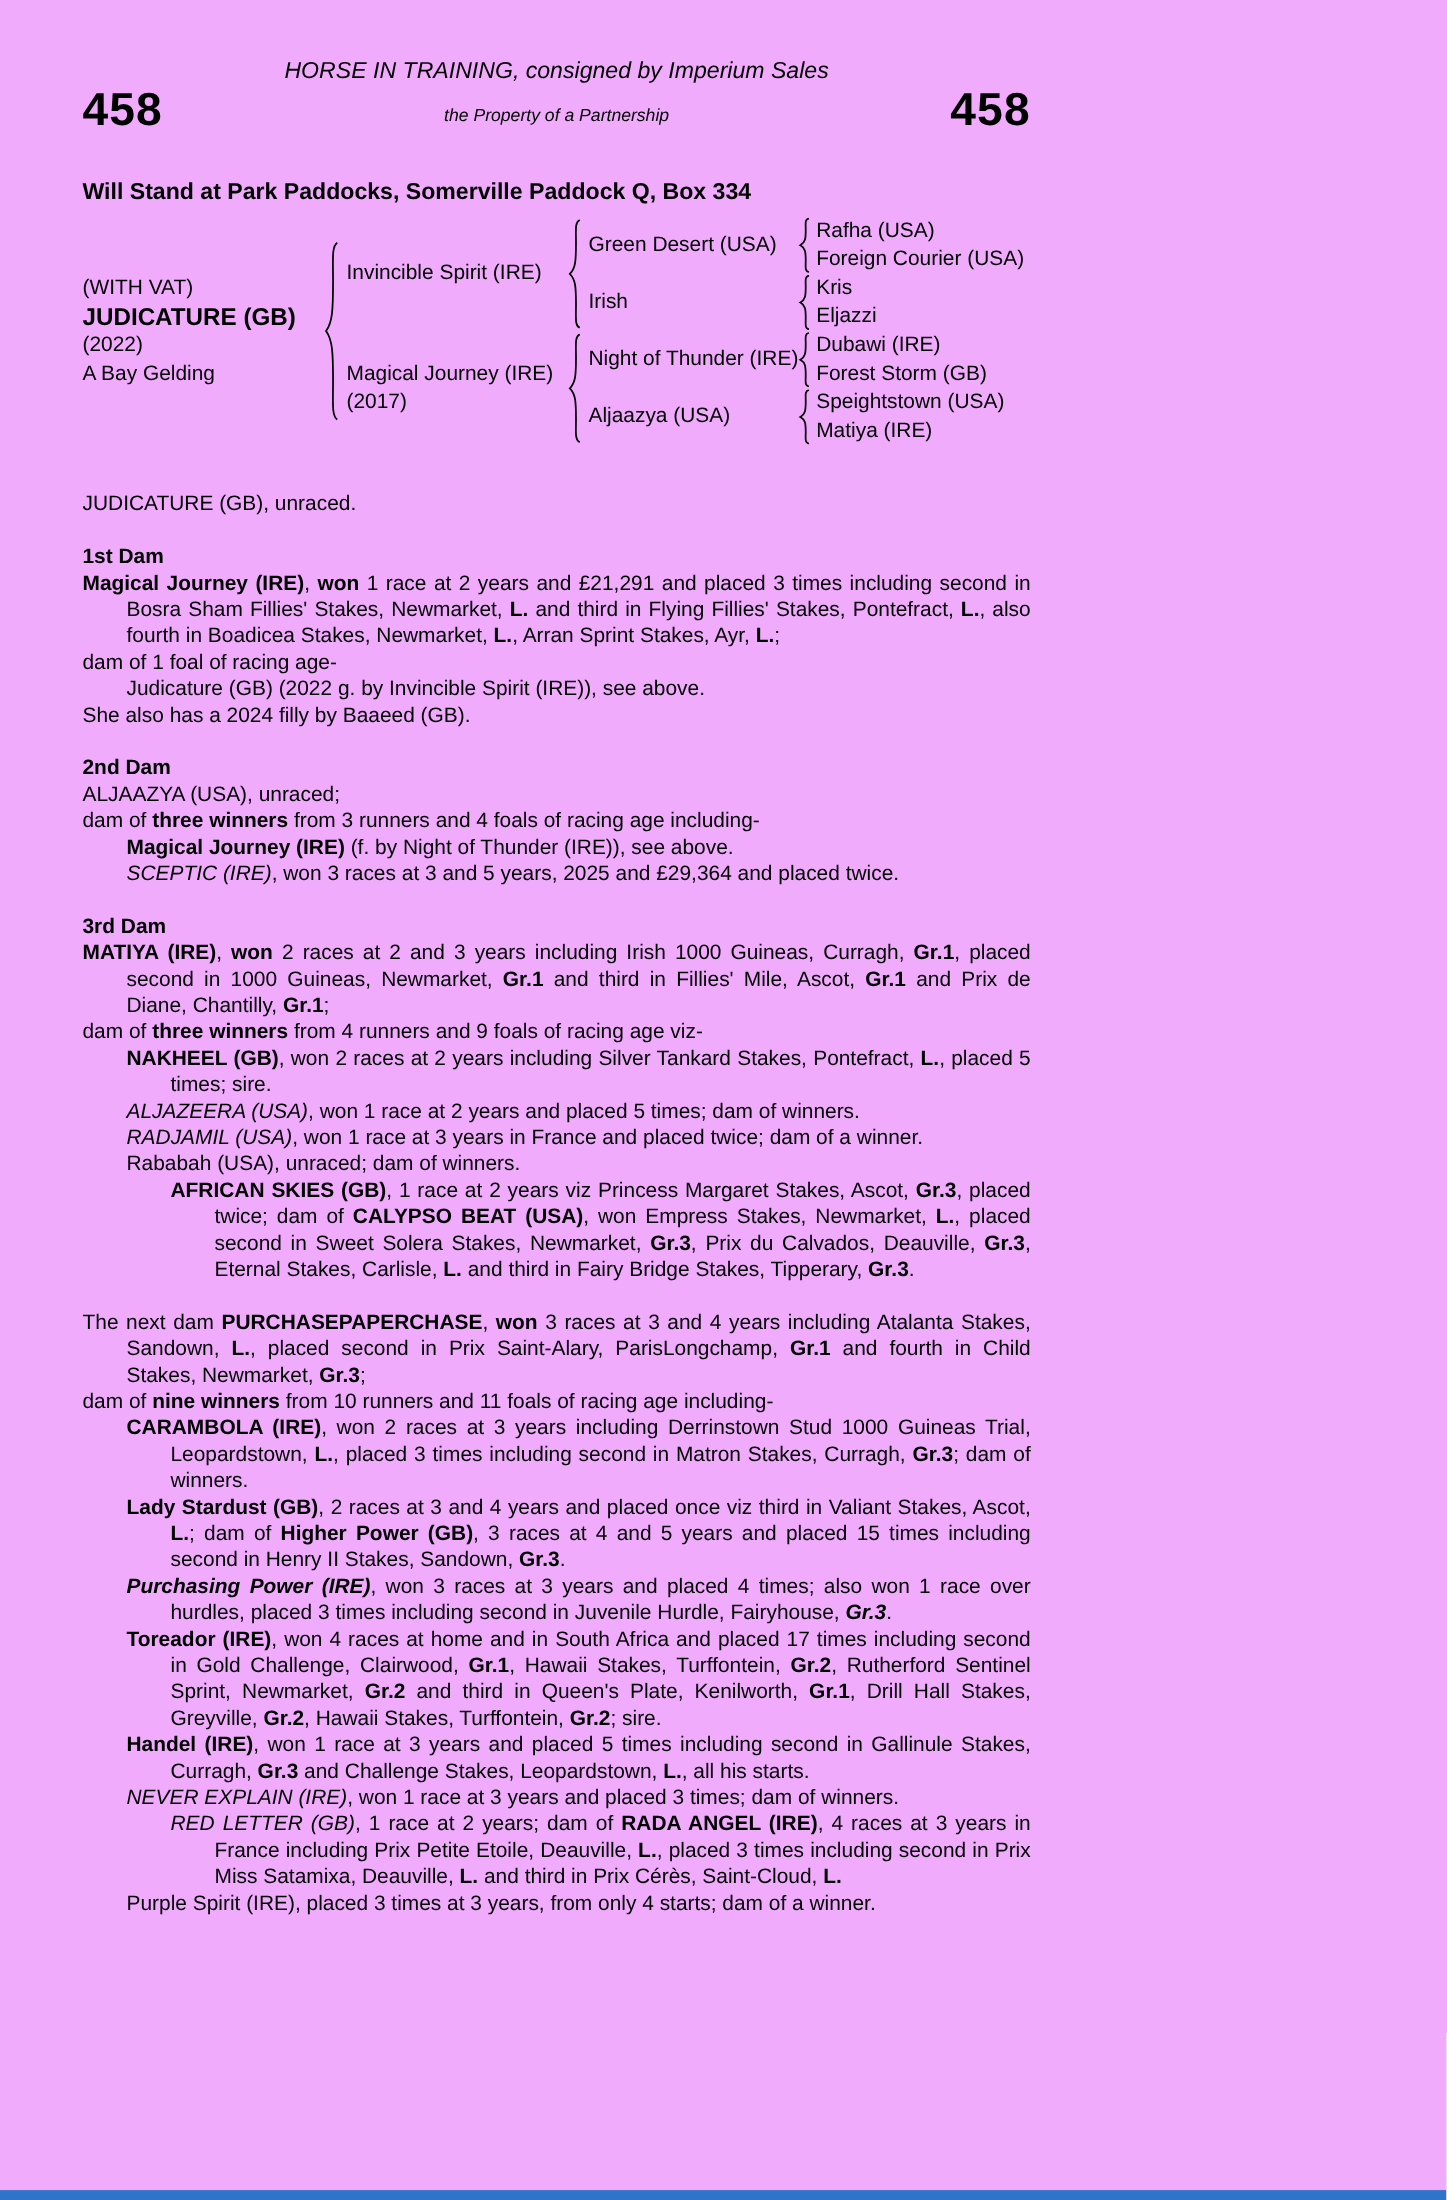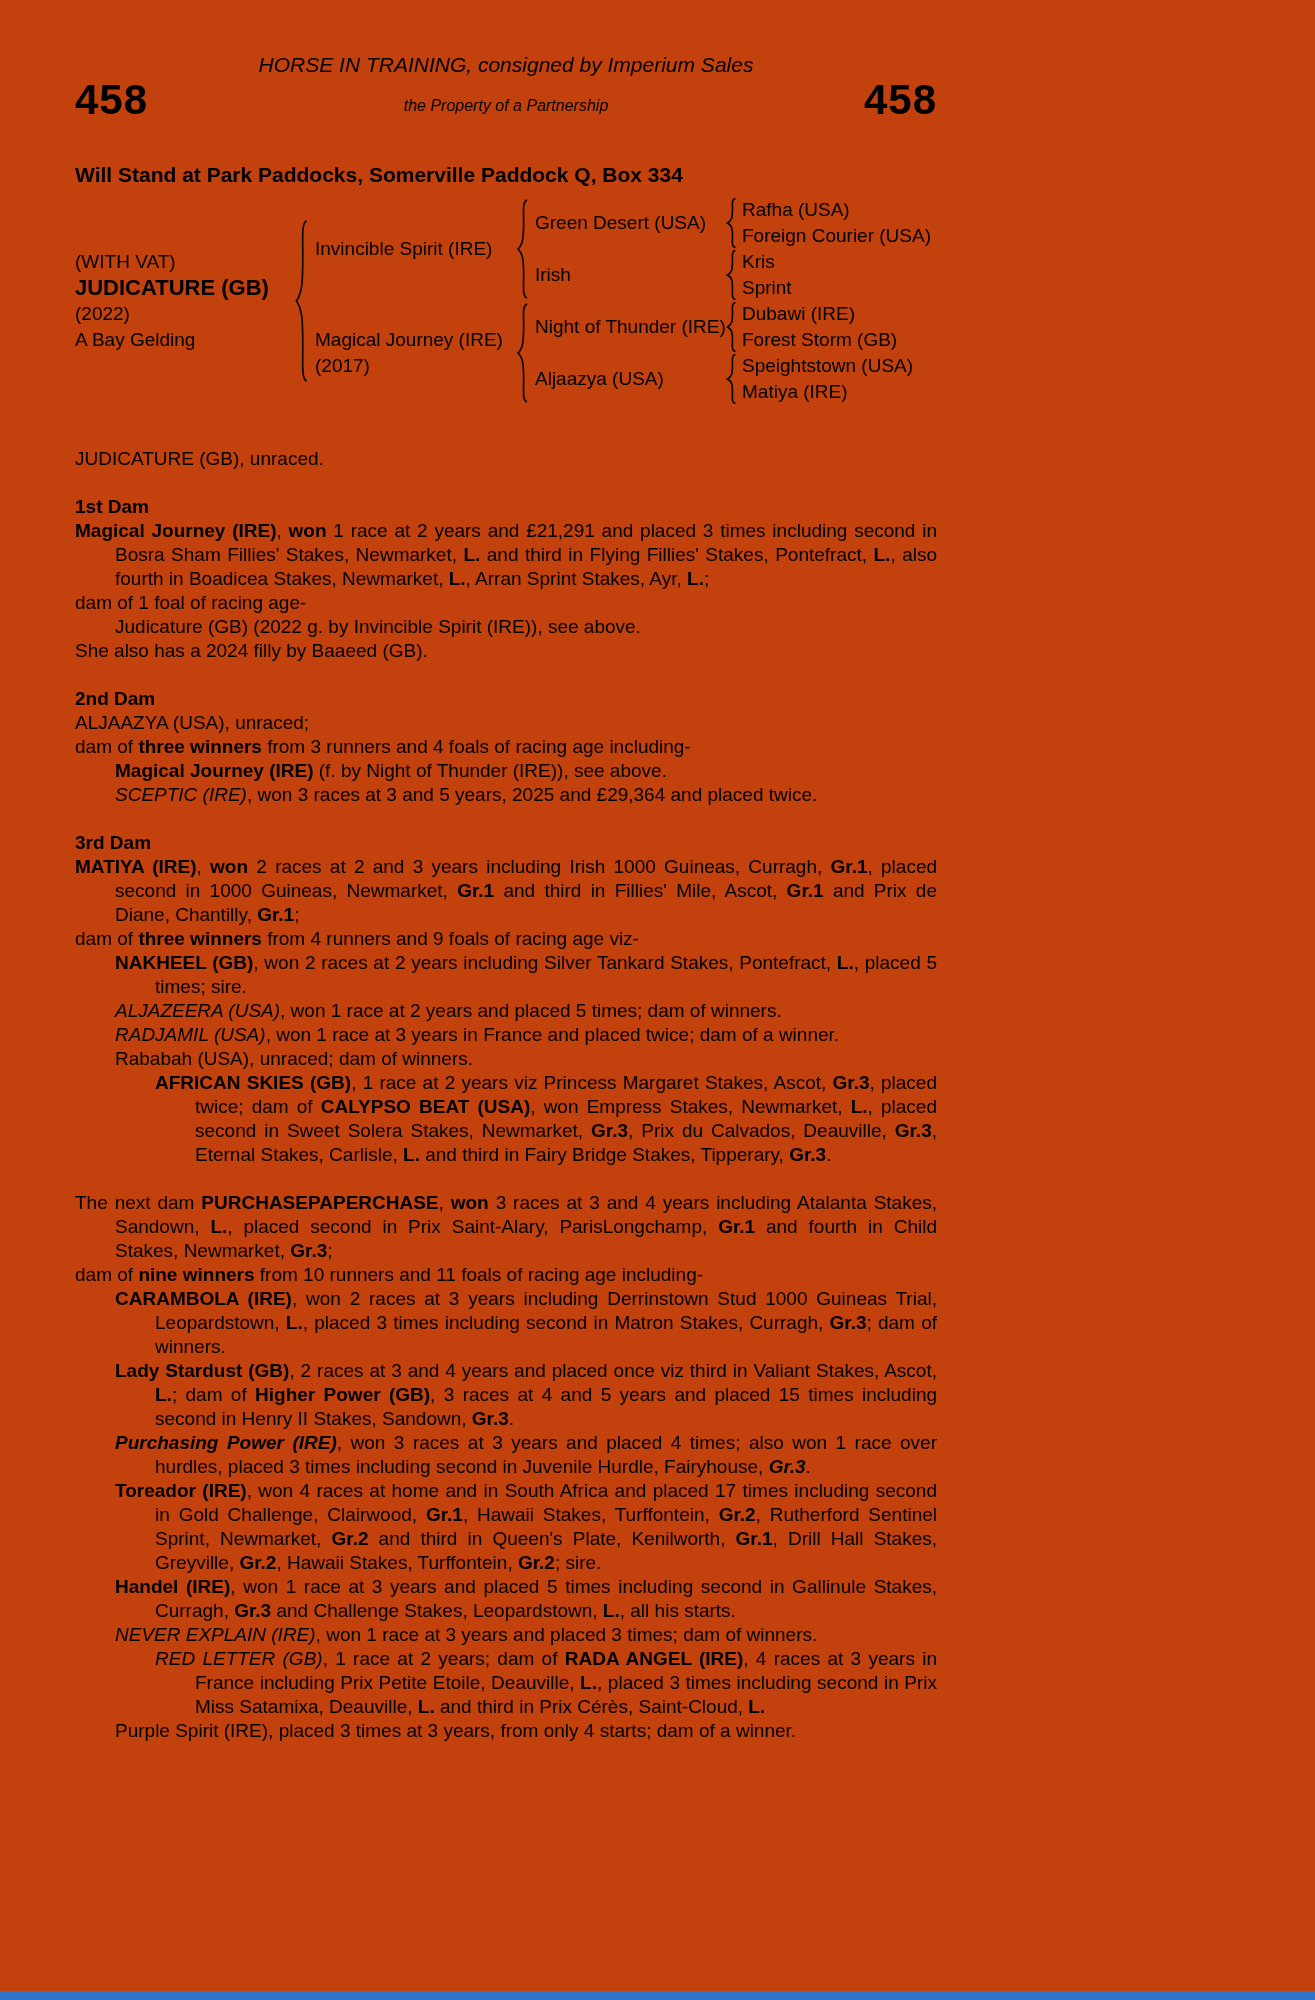--- a/index.html
+++ b/index.html
@@ -1,19 +1,19 @@
 <!DOCTYPE html>
 <html><head>
 <meta charset="utf-8">
 <style>
   html,body{margin:0;padding:0;background:#ffffff;}
   .page{
     position:relative;
     width:1315px;height:2000px;
-    background:#c2410c;
+    background:#f0abfc;
     overflow:hidden;
     font-family:"Liberation Sans","DejaVu Sans",sans-serif;
     color:#000;
   }
   .content{
     margin-left:75px;
     width:862px;
     padding-top:52px;
   }
   
@@ -100,21 +100,21 @@
                 <div>Foreign Courier (USA)</div>
               </div>
             </div>
             <div class="gen3-item">
               <div class="gen3-name">Irish</div>
               <svg class="brace brace-sm" viewBox="0 0 20 100" preserveAspectRatio="none">
                   <path d="M16 1 C10 3 11.5 10 11.5 22 C11.5 38 11 45 4 50 C11 55 11.5 62 11.5 78 C11.5 90 10 97 16 99" fill="none" stroke="#000" stroke-width="1.6" vector-effect="non-scaling-stroke"></path>
                 </svg>
               <div class="gen4-pair">
                 <div>Kris</div>
-                <div>Sprint</div>
+                <div>Eljazzi</div>
               </div>
             </div>
           </div>
         </div>
 
         <div class="gen2-item">
           <div class="gen2-name">
             <div>Magical Journey (IRE)</div>
             <div>(2017)</div>
           </div>

